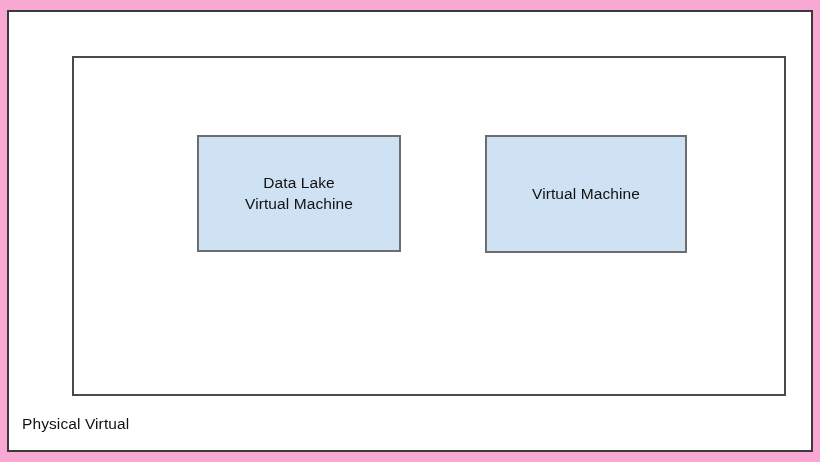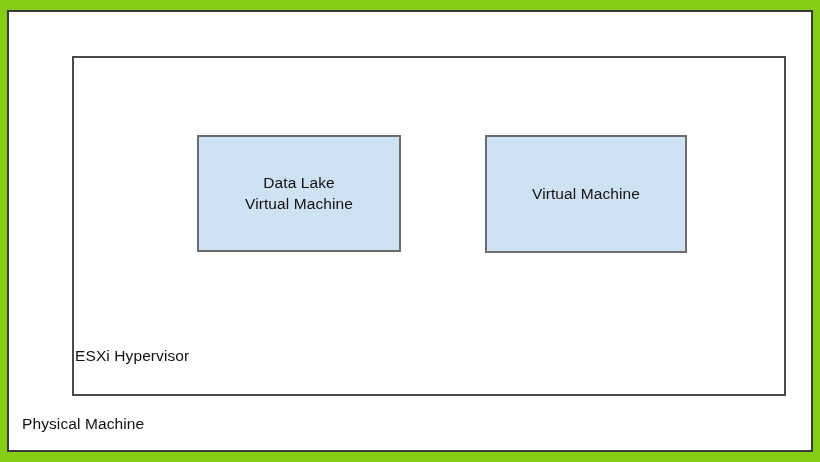--- a/index.html
+++ b/index.html
@@ -12,21 +12,21 @@
     height: 462px;
     font-family: "Liberation Sans", sans-serif;
     color: #111111;
     overflow: hidden;
   }
 
   #diagram-canvas {
     position: relative;
     width: 820px;
     height: 462px;
-    background: #84cc16;
+    background: #f9a8d4;
   }
 
   
   .physical-server-box {
     position: absolute;
     left: 7px;
     top: 10px;
     width: 806px;
     height: 442px;
     box-sizing: border-box;
@@ -108,17 +108,16 @@
 
   <div class="vm-box vm-box-1">
     <span class="vm-label-line">Data Lake</span>
     <span class="vm-label-line">Virtual Machine</span>
   </div>
 
   <div class="vm-box vm-box-2">
     <span class="vm-label-line">Virtual Machine</span>
   </div>
 
-  <div class="container-caption hypervisor-caption">ESXi Hypervisor</div>
 
-  <div class="container-caption physical-server-caption">Physical Machine</div>
+  <div class="container-caption physical-server-caption">Physical Virtual</div>
 
 </div>
 
 </body></html>

